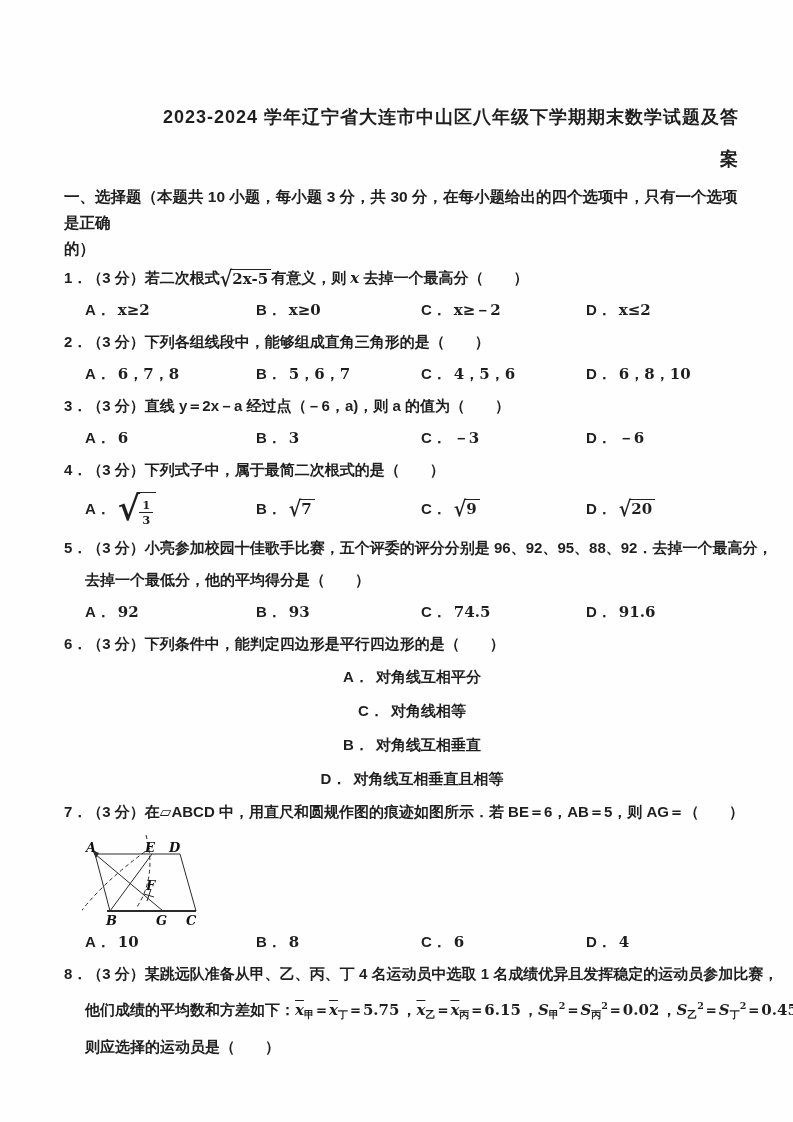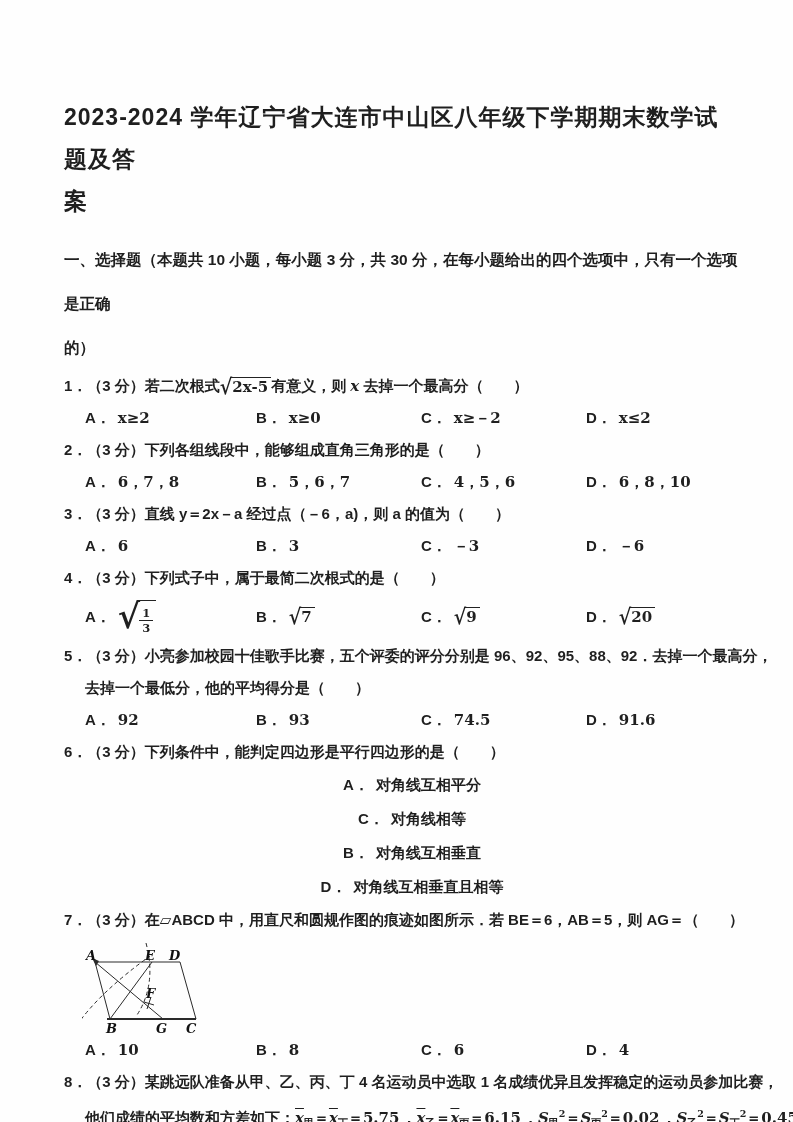--- a/index.html
+++ b/index.html
@@ -7,22 +7,22 @@
     position:relative;
     width:793px; height:1122px;
     margin:0 auto;
     background:#fefefe;
     color:#1f1f1f;
     font-family:"Liberation Sans","DejaVu Sans",sans-serif;
     box-sizing:border-box;
     padding:96px 54px 0 64px;
     overflow:hidden;
   }
-  .title { text-align:left; font-weight:bold; font-size:23px; line-height:42px; letter-spacing:1px; }
-  .sec-head { font-weight:bold; font-size:15.5px; line-height:44px; margin-top:16px; }
+  .title { text-align:right; font-weight:bold; font-size:18px; line-height:42px; letter-spacing:1px; }
+  .sec-head { font-weight:bold; font-size:15.5px; line-height:26px; margin-top:4px; }
   .q { font-size:15px; line-height:32px;font-weight:bold; }
   .stem { white-space:nowrap; }
   .cont { padding-left:21px; }
   .opts { display:flex; padding-left:21px; white-space:nowrap;gap:28px; }
   .opt { width:137px; }
   .opt:first-child { width:143px; }
   .opt-label { margin-right:7px; }
   .opt-text, .m { font-family:"DejaVu Serif","Liberation Serif",serif; }
   .optlist .opt-line { line-height:34px; padding-left:21px;text-align:center; }
   

